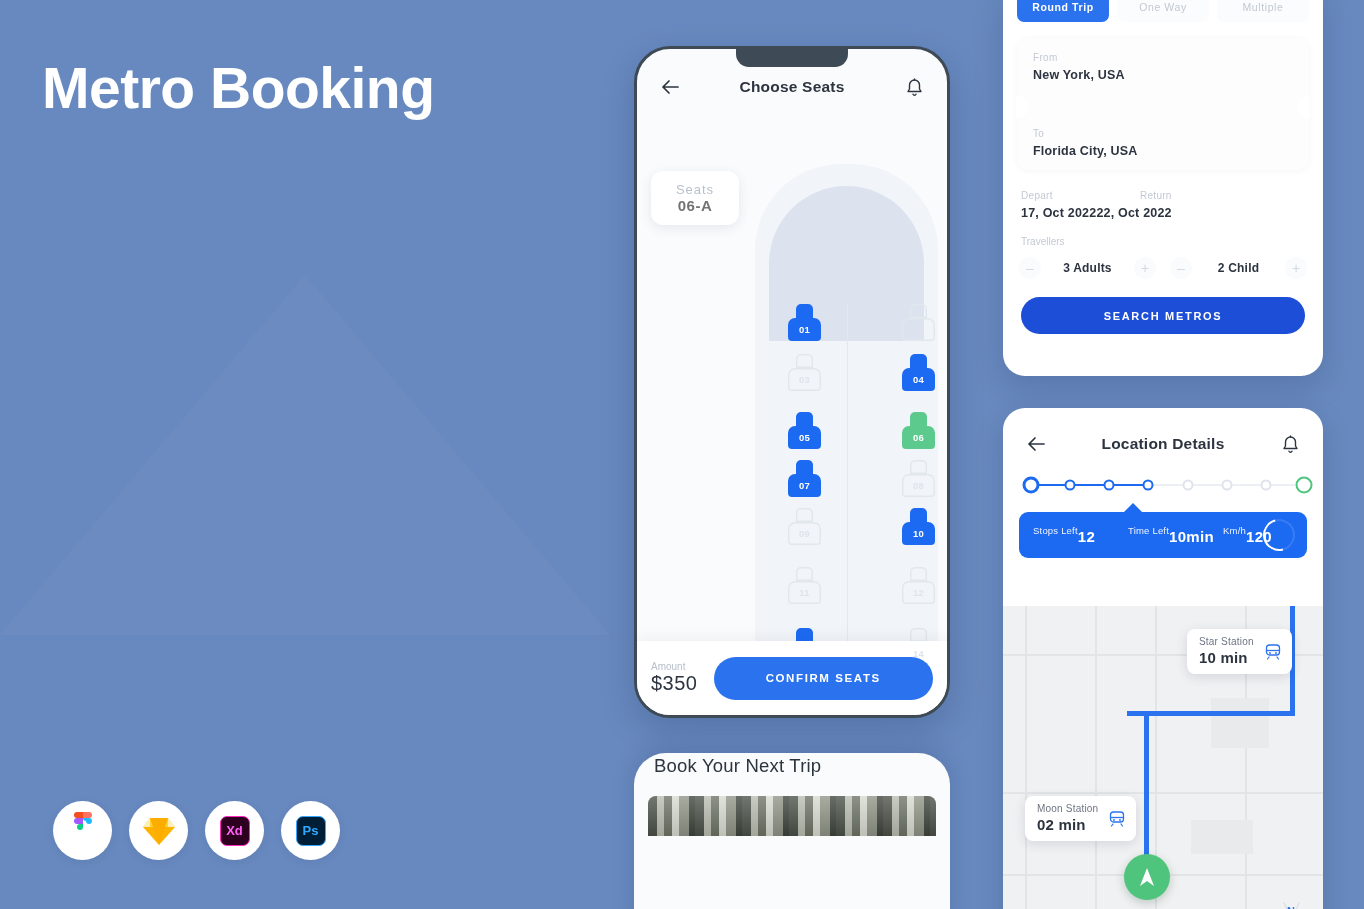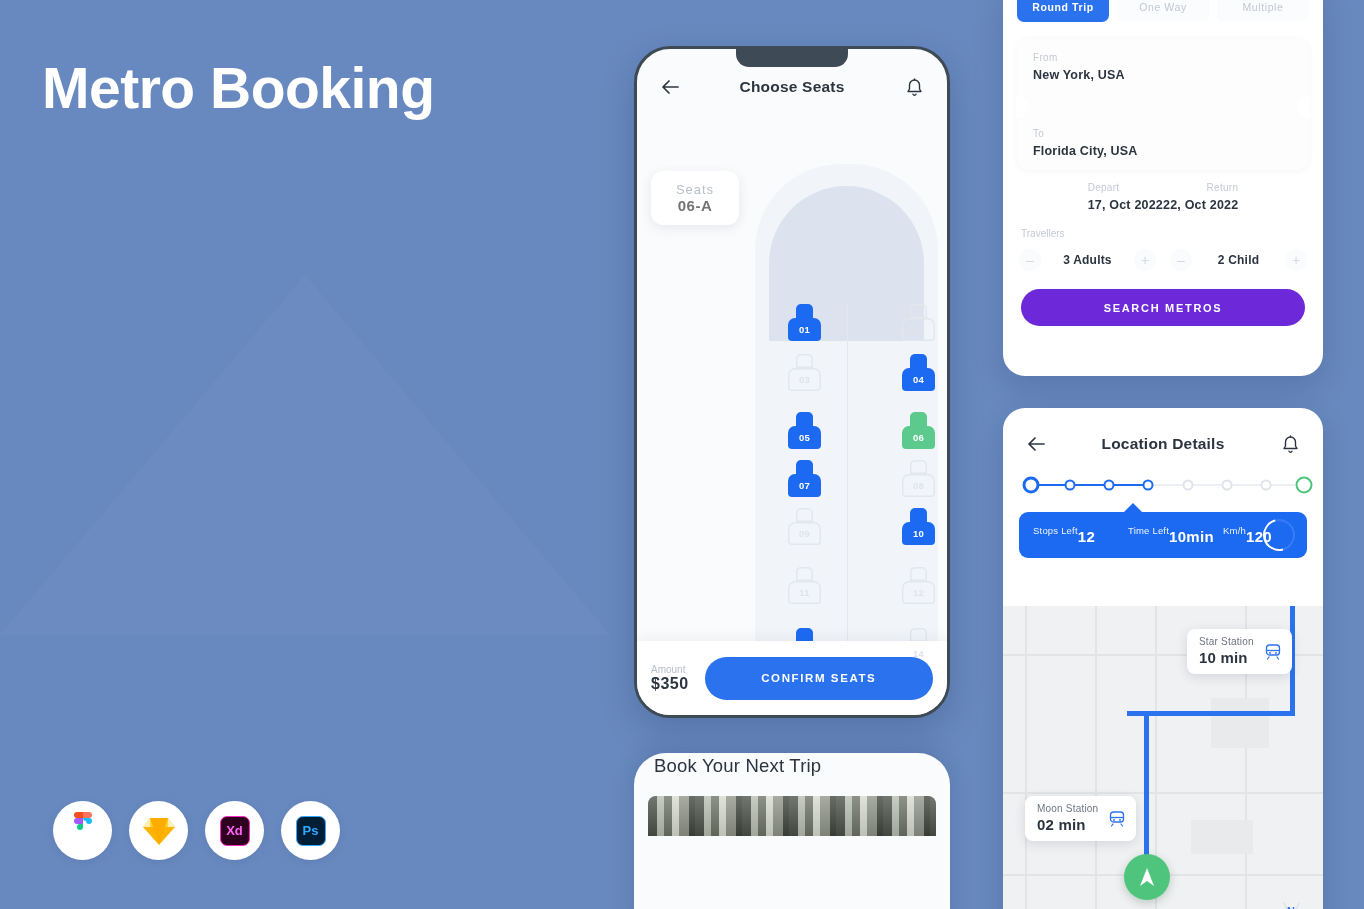--- a/index.html
+++ b/index.html
@@ -199,21 +199,21 @@
   .pay-bar {
     position: absolute;
     left: 0; right: 0; bottom: 0;
     height: 74px;
     background: #ffffff;
     display: flex; align-items: center;
     padding: 0 14px;
     box-shadow: 0 -3px 14px rgba(30,50,90,0.06);
   }
   .pay-bar .amount-lbl { font-size: 10px; color: #b7bfcb; }
-  .pay-bar .amount-val { font-size: 16px; font-weight: bold; color: #2c3440; letter-spacing: .5px; }
+  .pay-bar .amount-val { font-size: 20px; font-weight: normal; color: #2c3440; letter-spacing: .5px; }
   .cta {
     margin-left: 16px;
     flex: 1; height: 43px;
     background: #2b72ef;
     border-radius: 22px; border: none;
     color: #fff; font-size: 11.5px; font-weight: bold;
     letter-spacing: 1.6px;
     font-family: "Liberation Sans", sans-serif;
     cursor: pointer;
   }
@@ -286,38 +286,38 @@
   }
   .fld-lbl { font-size: 10px; color: #c3c9d3; letter-spacing: .3px; }
   .fld-val { font-size: 12.5px; color: #2c3440; font-weight: bold; margin-top: 5px; letter-spacing: .2px; }
   .route-gap { height: 46px; }
   .notch-l, .notch-r {
     position: absolute; top: 58px;
     width: 12px; height: 22px; background: #ffffff;
   }
   .notch-l { left: -1px; border-radius: 0 12px 12px 0; }
   .notch-r { right: -1px; border-radius: 12px 0 0 12px; }
-  .dates-row { display: flex; justify-content: center; margin-top: 12px; padding: 0 4px; }
+  .dates-row { display: flex; justify-content: flex-start; margin-top: 20px; padding: 0 4px; }
   .dates-row .col.right { text-align: right; }
   .travellers-lbl { margin-top: 16px; padding: 0 4px; font-size: 10px; color: #c3c9d3; }
   .stepper-row { display: flex; gap: 14px; margin-top: 10px; padding: 0 2px; }
   .stepper {
     flex: 1; display: flex; align-items: center; justify-content: space-between;
   }
   .step-btn {
     width: 22px; height: 22px; border-radius: 50%;
     background: #fafbfd; color: #d5dae2;
     display: flex; align-items: center; justify-content: center;
     font-size: 14px; line-height: 1;
   }
   .step-val { font-size: 12px; color: #2c3440; font-weight: bold; letter-spacing: .2px; }
   .search-btn {
     margin: 18px 4px 0 4px;
     width: calc(100% - 8px); height: 37px;
-    background: #6d28d9; border: none; border-radius: 19px;
+    background: #1d4ed8; border: none; border-radius: 19px;
     color: #fff; font-size: 11px; font-weight: bold; letter-spacing: 1.7px;
     font-family: "Liberation Sans", sans-serif;
     cursor: pointer;
   }
   
   .card-loc {
     position: absolute;
     left: 1003px; top: 408px;
     width: 320px; height: 525px;
     background: #ffffff;

